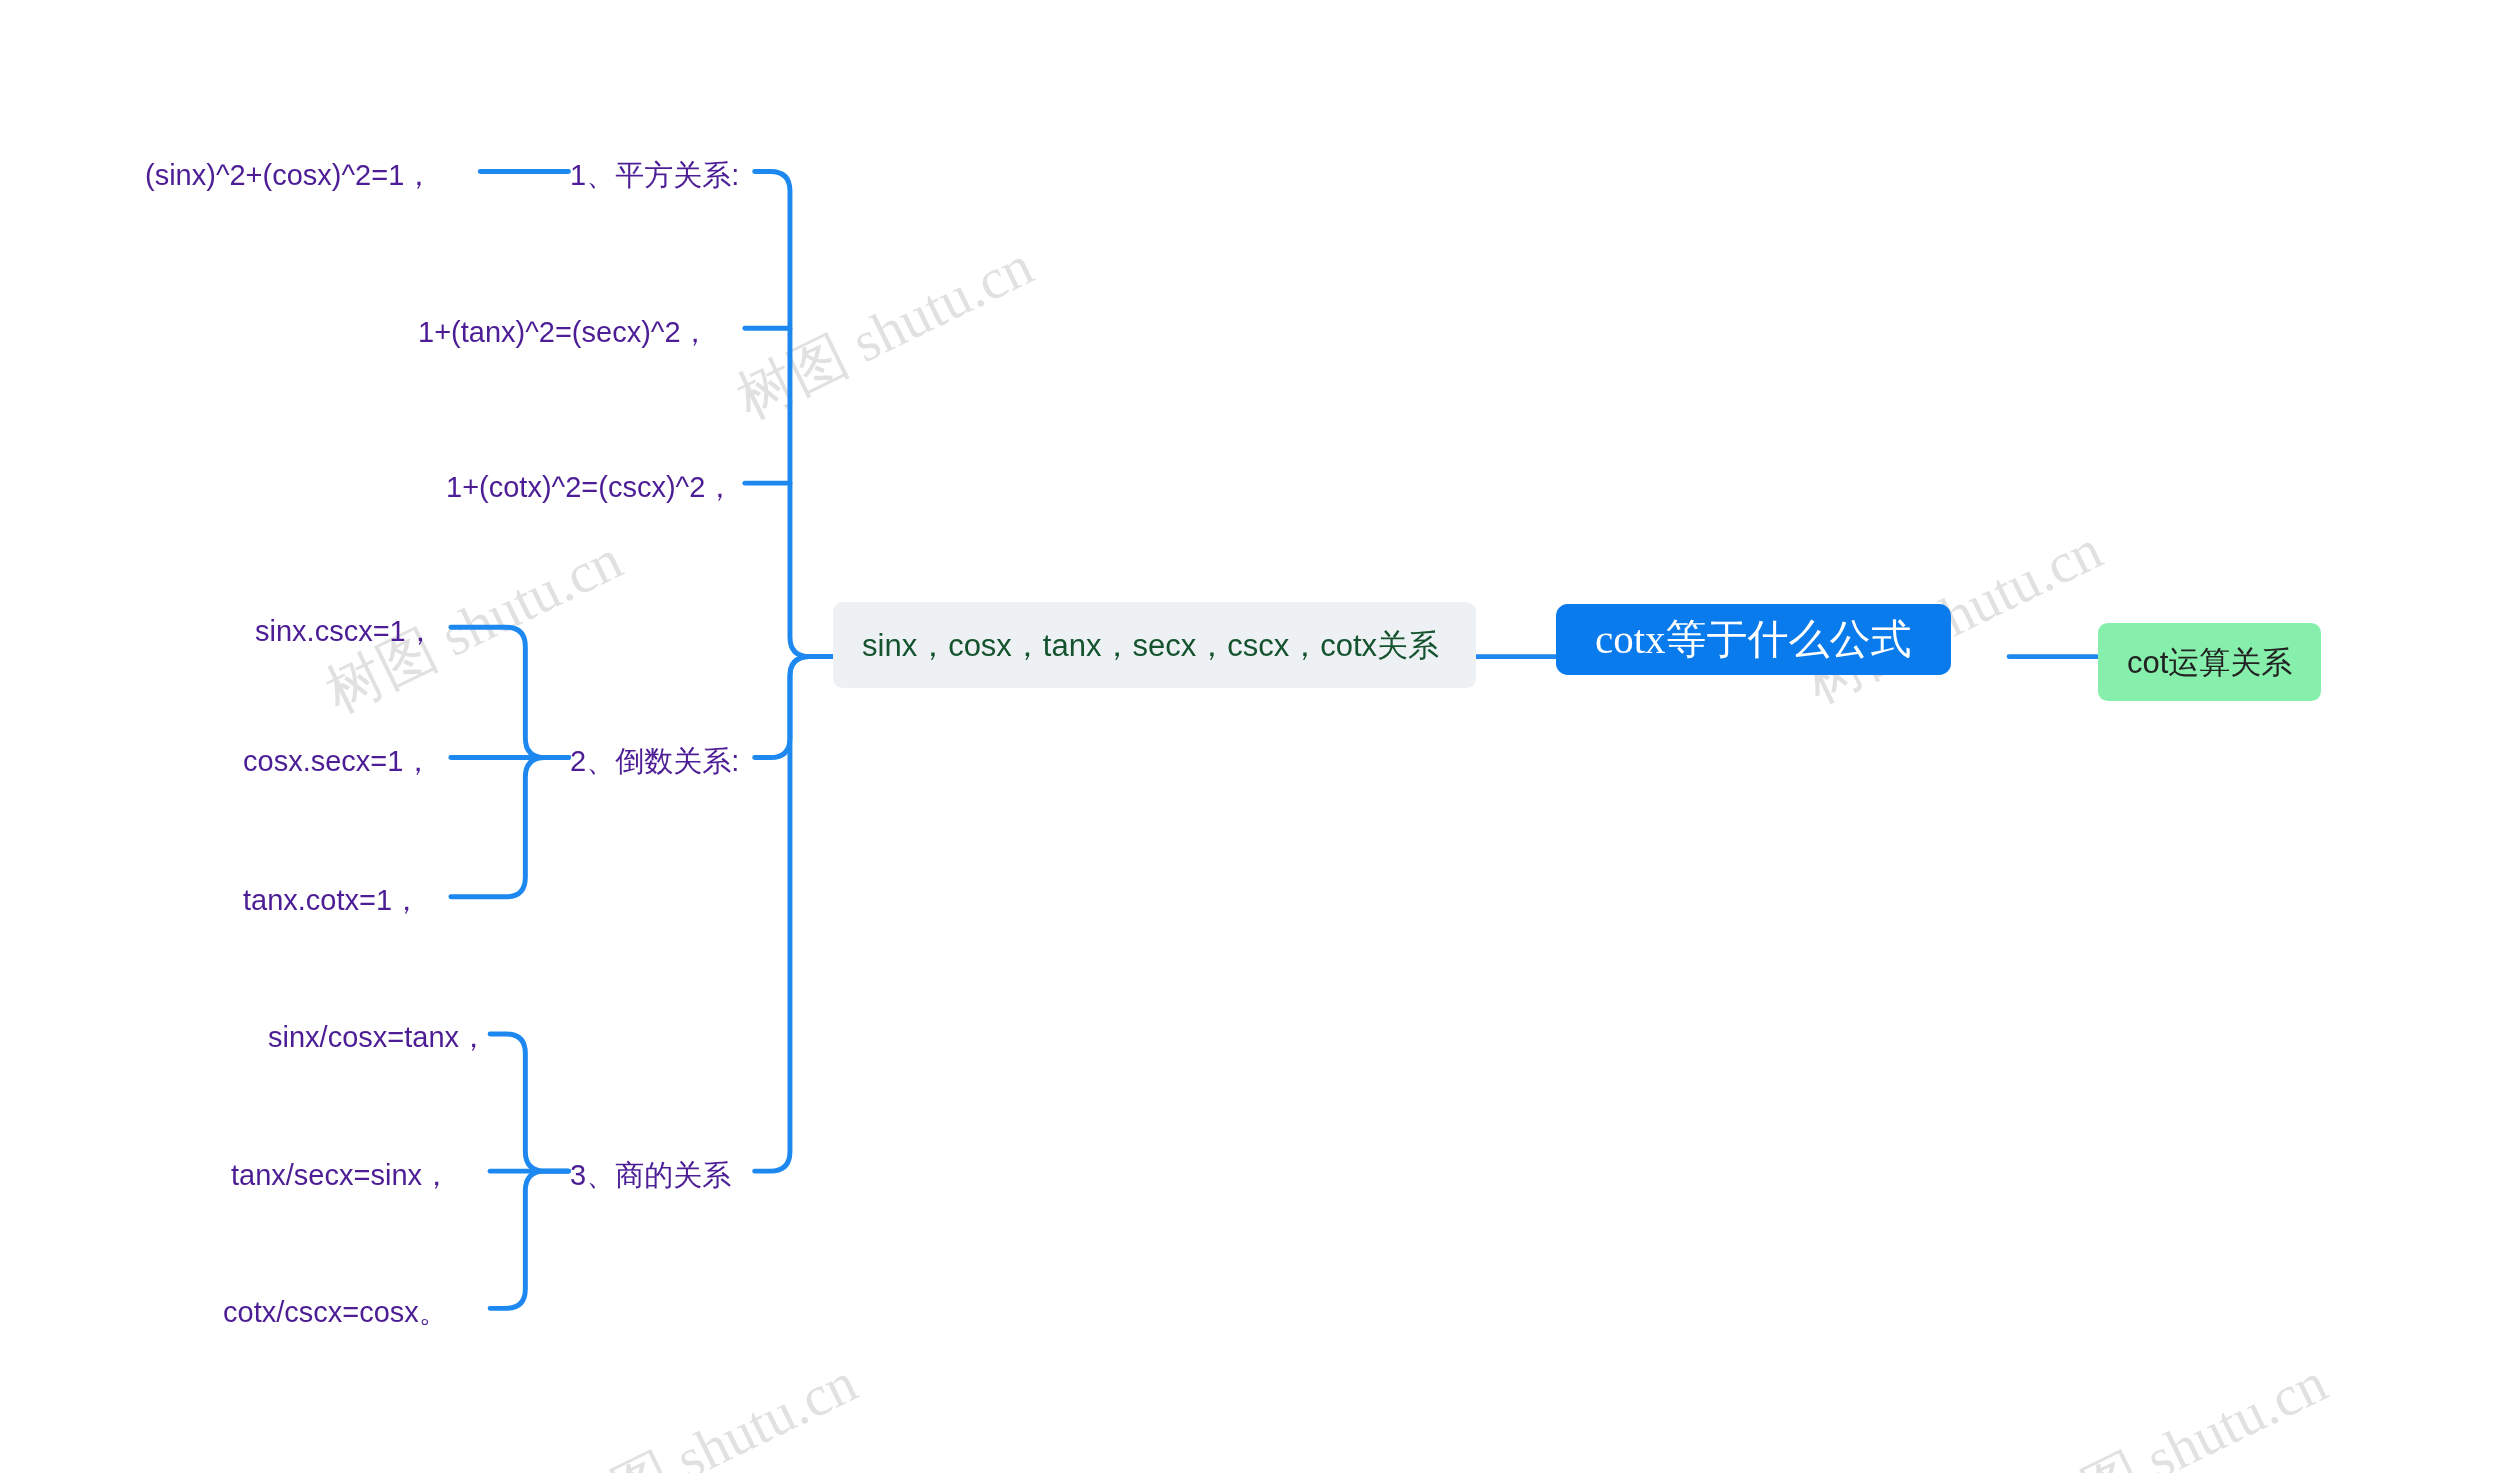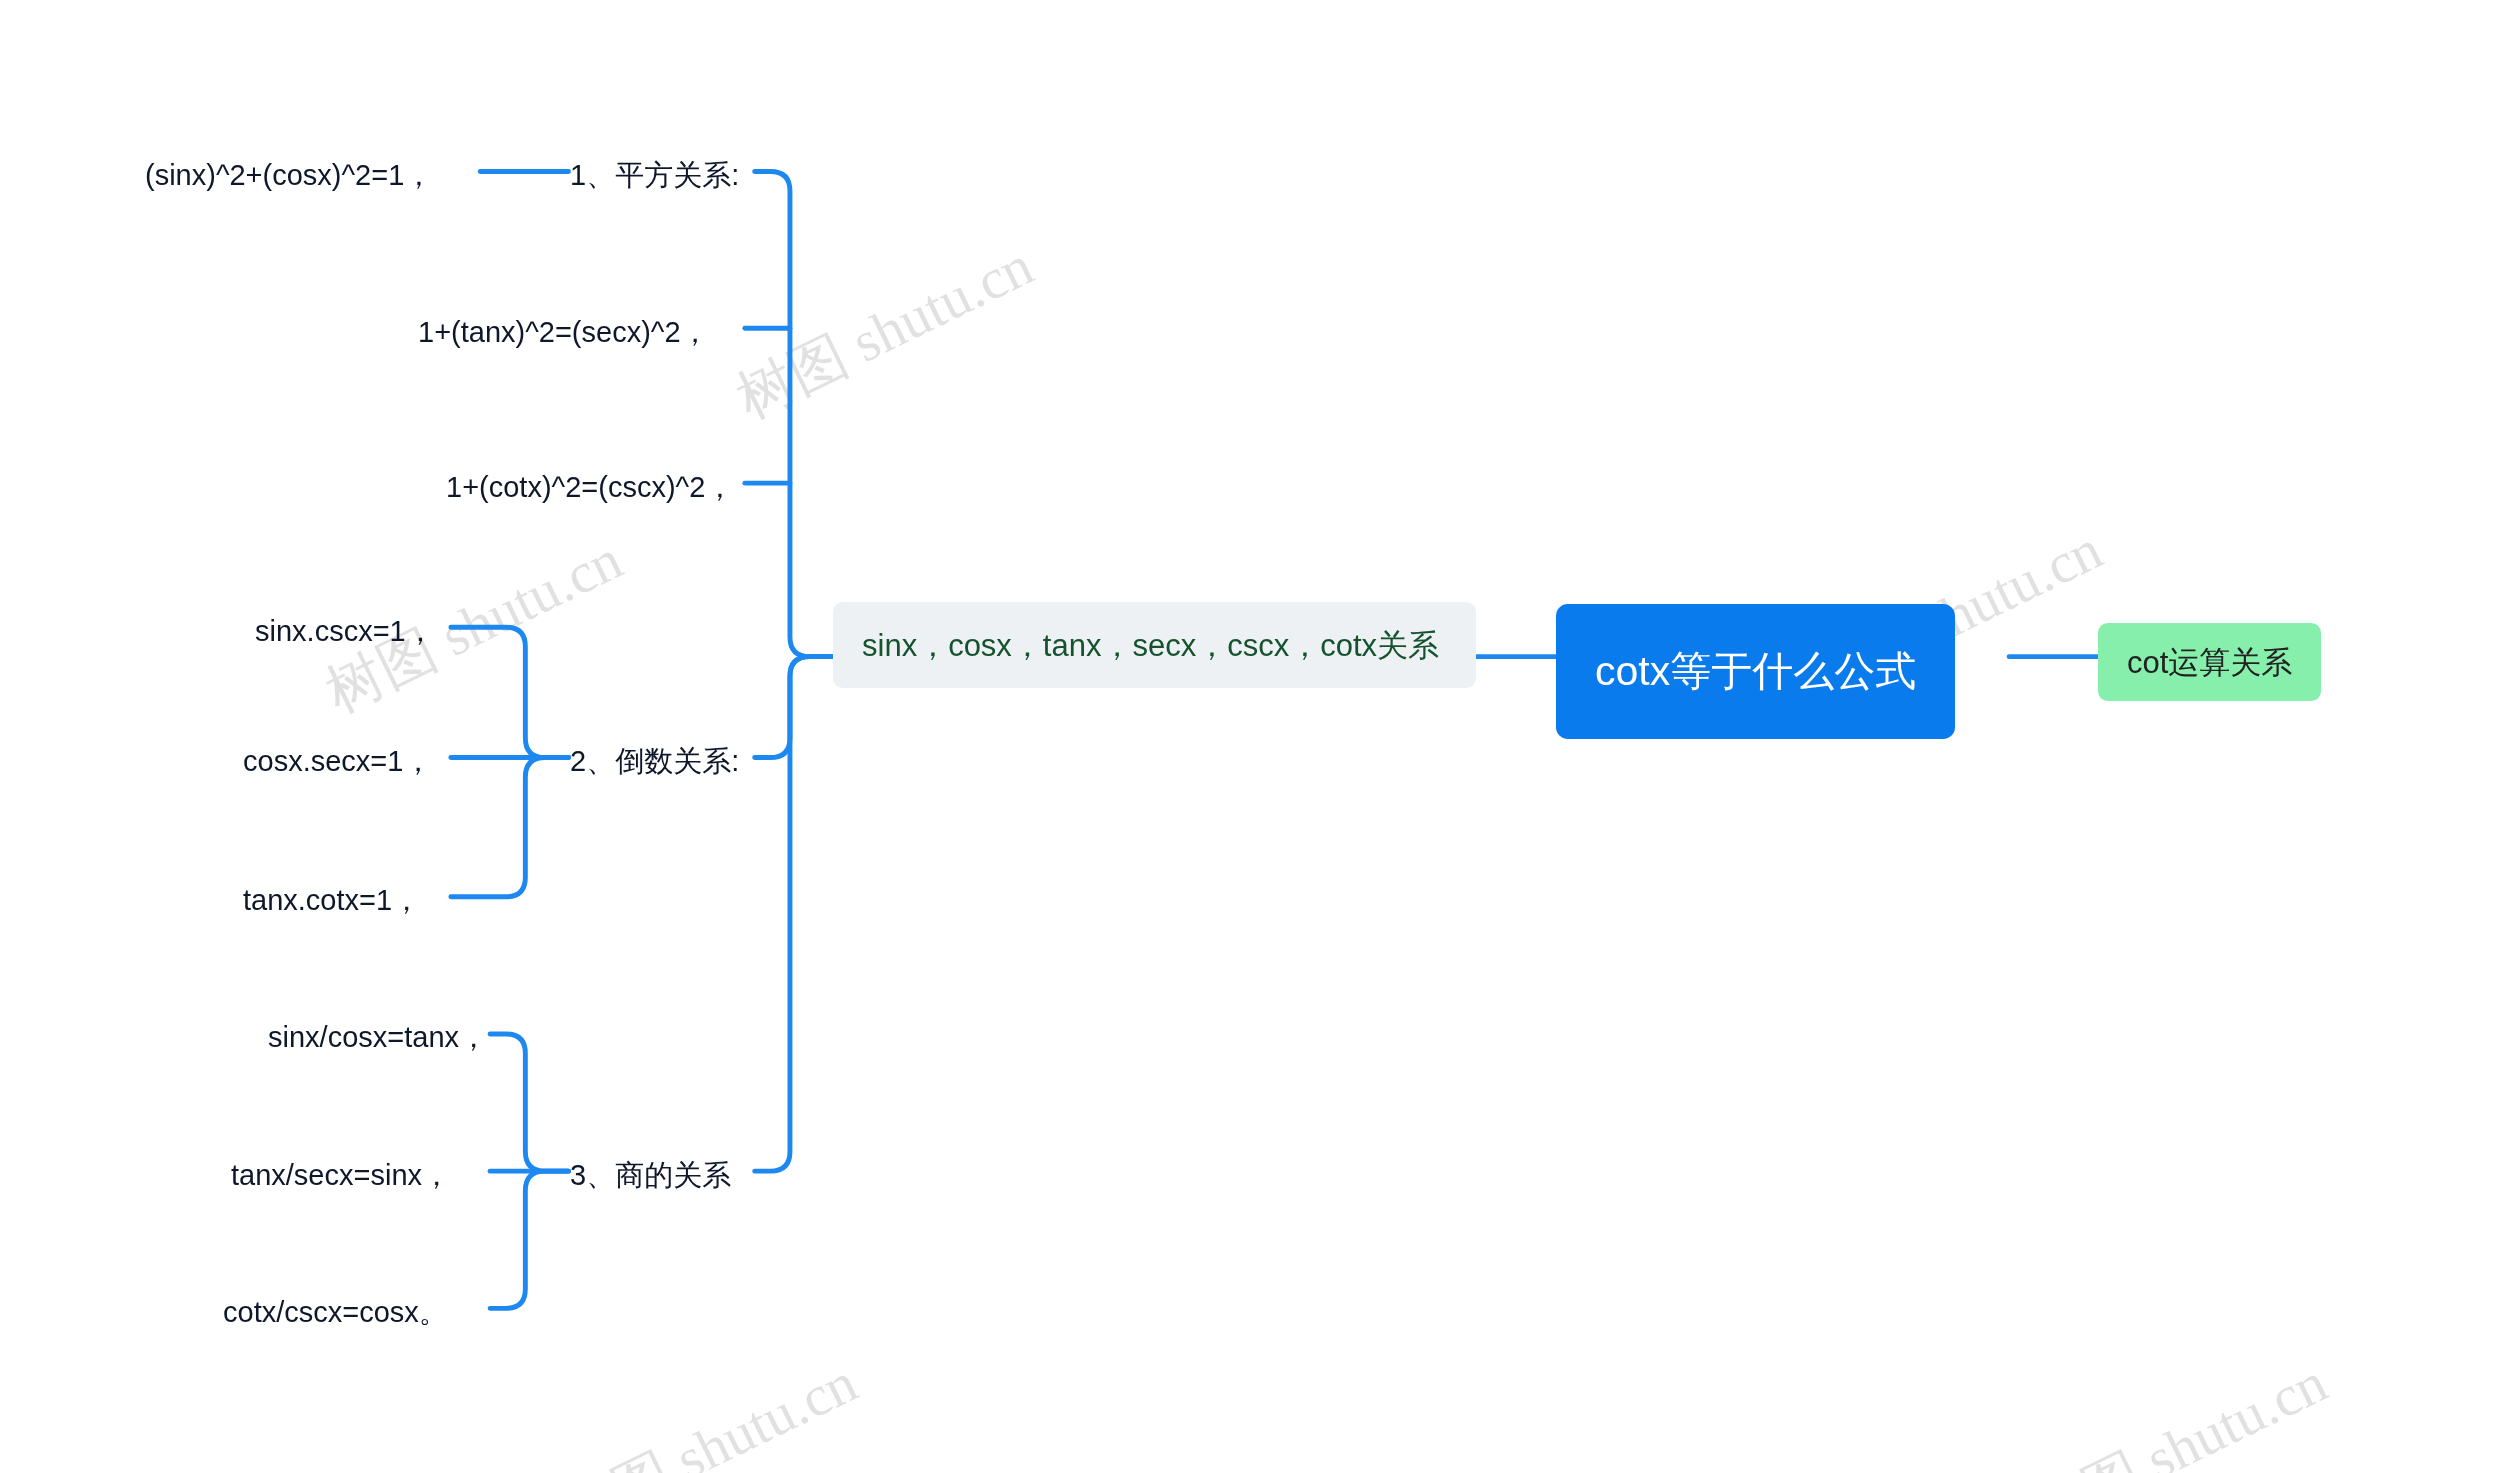--- a/index.html
+++ b/index.html
@@ -23,44 +23,45 @@
     border-radius: 9.8px;
     font-size: 31px;
     line-height: 43px;
     white-space: nowrap;
     box-sizing: border-box;
   }
   .node-root {
     background: #0a7bec;
     color: #ffffff;
     font-size: 41px;
-    padding: 42px 39px;
+    padding: 10px 39px;
     border-radius: 11.8px;
     line-height: 51px;
+    font-family: Liberation Serif, serif;
   }
   .node-main-box {
     background: #eef1f4;
     color: #14532d;
     font-size: 31px;
     padding: 21.6px 29px;
     line-height: 43px;
     white-space: normal;
     width: 643px;
   }
   .node-terminal {
     background: #86efac;
     color: #222;
     font-size: 31px;
     padding: 17.6px 29px;
     border-radius: 9.8px;
   }
   .node-plain {
     position: absolute;
     font-size: 29px;
-    color: #0f172a;
+    color: #4c1d95;
     white-space: nowrap;
     background: transparent;
     padding: 5.9px 0;
     line-height: 35px;
   }
   svg.connectors {
     position: absolute;
     left: 0; top: 0;
     width: 2509px;
     height: 1473px;

